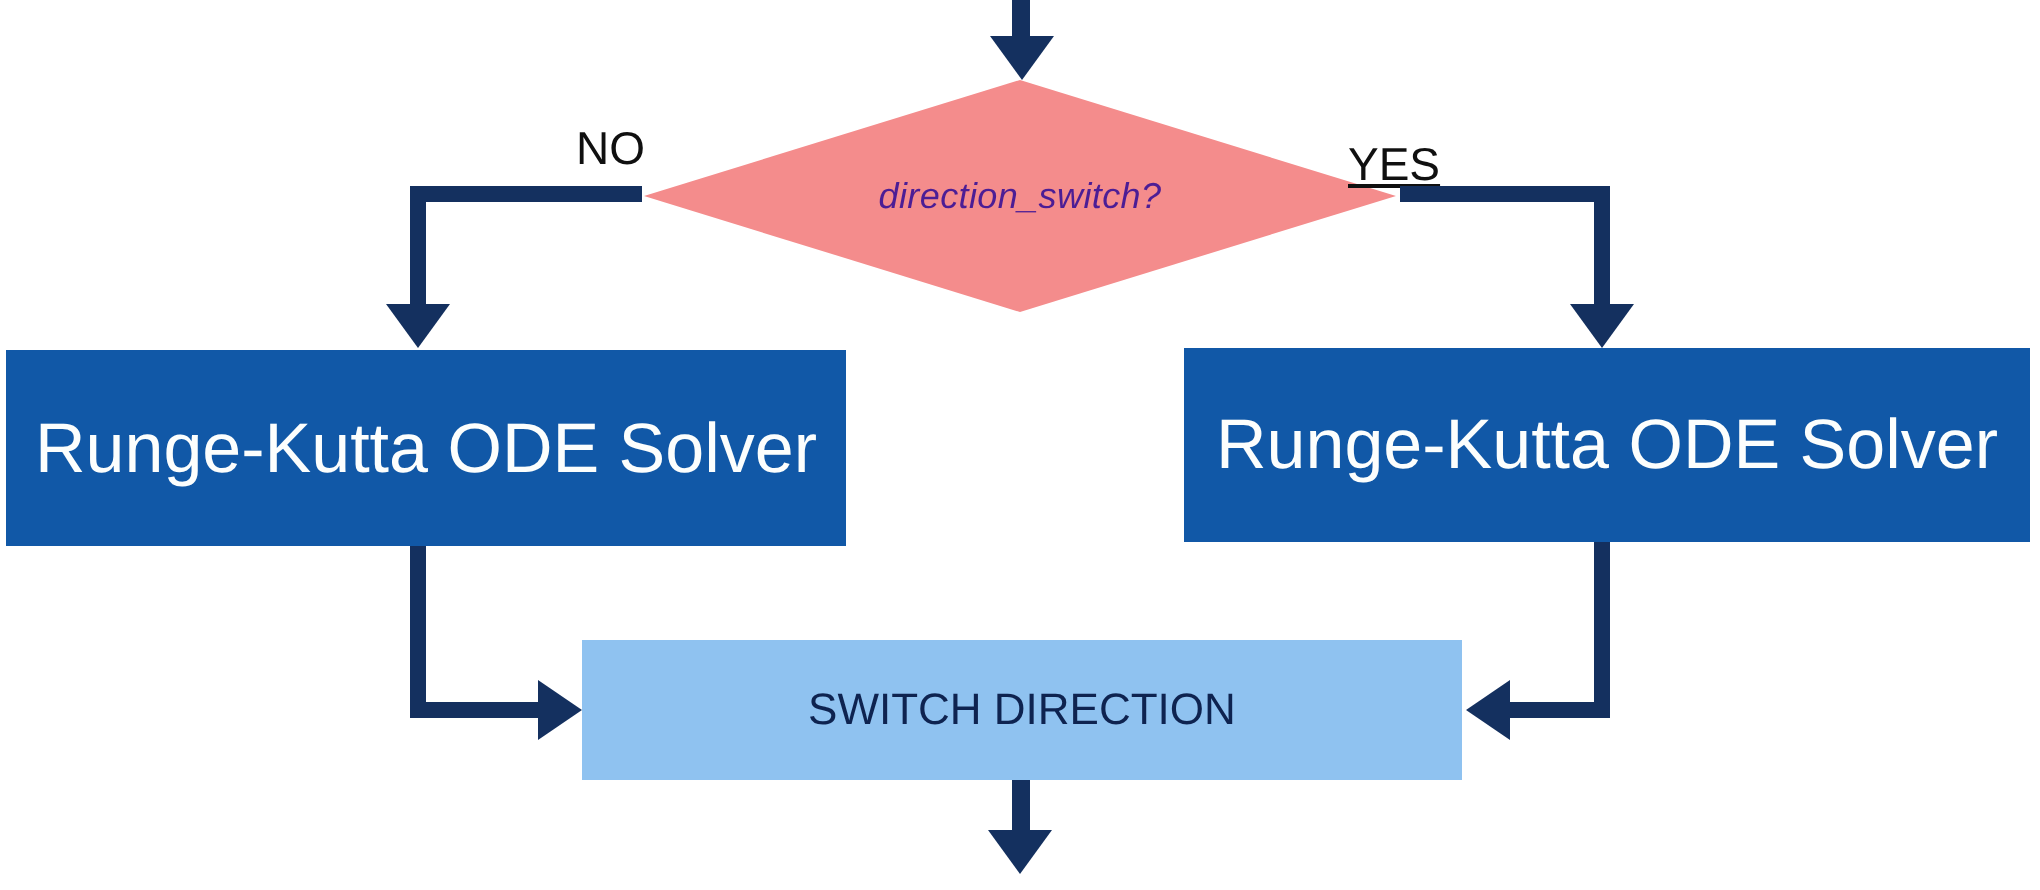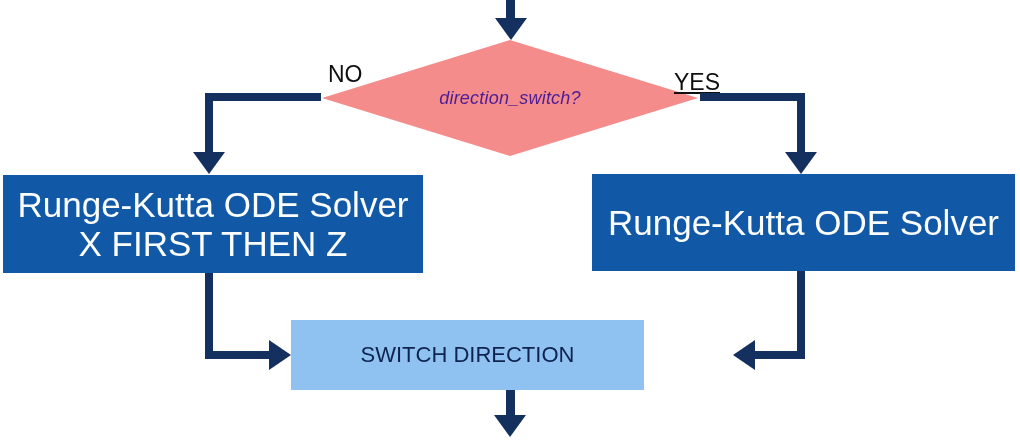--- a/index.html
+++ b/index.html
@@ -57,40 +57,40 @@
     font-size: 18px;
     letter-spacing: 0.2px;
     font-style: italic;
   }
   .branch-label {
     position: absolute;
     color: #101010;
     font-size: 23px;
     font-weight: 400;
   }
-  .label-no  { left: 288px; top: 61px; margin-left: 40px; }
+  .label-no  { left: 288px; top: 61px; }
   .label-yes { left: 674px; top: 69px; text-decoration: underline; }
   .solver-box {
     position: absolute;
     background: var(--process_fill, #1158a7);
     color: #fcfefd;
     font-size: 35px;
     line-height: 39px;
     display: flex;
     flex-direction: column;
     align-items: center;
     justify-content: center;
     text-align: center;
   }
   .solver-left  { left: 3px;   top: 175px; width: 420px; height: 98px; }
   .solver-right { left: 592px; top: 174px; width: 423px; height: 97px; }
   .switch-box {
     position: absolute;
     left: 291px; top: 320px;
-    width: 353px; height: 70px;
+    width: 440px; height: 70px;
     background: var(--switch_fill, #8fc2f0);
     color: #0e2350;
     font-size: 22px;
     line-height: 30px;
     display: flex;
     flex-direction: column;
     align-items: center;
     justify-content: center;
     text-align: center;
   }
@@ -113,21 +113,20 @@
   <div class="line-h" style="left:209px; top:93px; width:112px; height:8px;"></div>
   <div class="line-v" style="left:205px; top:93px; width:8px; height:60px;"></div>
   <div class="head-down" style="left:193px; top:152px;"></div>
 
   <div class="line-h" style="left:700px; top:93px; width:101px; height:8px;"></div>
   <div class="line-v" style="left:797px; top:93px; width:8px; height:60px;"></div>
   <div class="head-down" style="left:785px; top:152px;"></div>
 
   <div class="solver-box solver-left">
     <span>Runge-Kutta ODE Solver</span>
-    <span>X FIRST THEN Z</span>
   </div>
 
   <div class="solver-box solver-right">
     <span>Runge-Kutta ODE Solver</span>
   </div>
 
   <div class="line-v" style="left:205px; top:273px; width:8px; height:86px;"></div>
   <div class="line-h" style="left:205px; top:351px; width:64px; height:8px;"></div>
   <div class="head-right" style="left:269px; top:340px;"></div>
 

